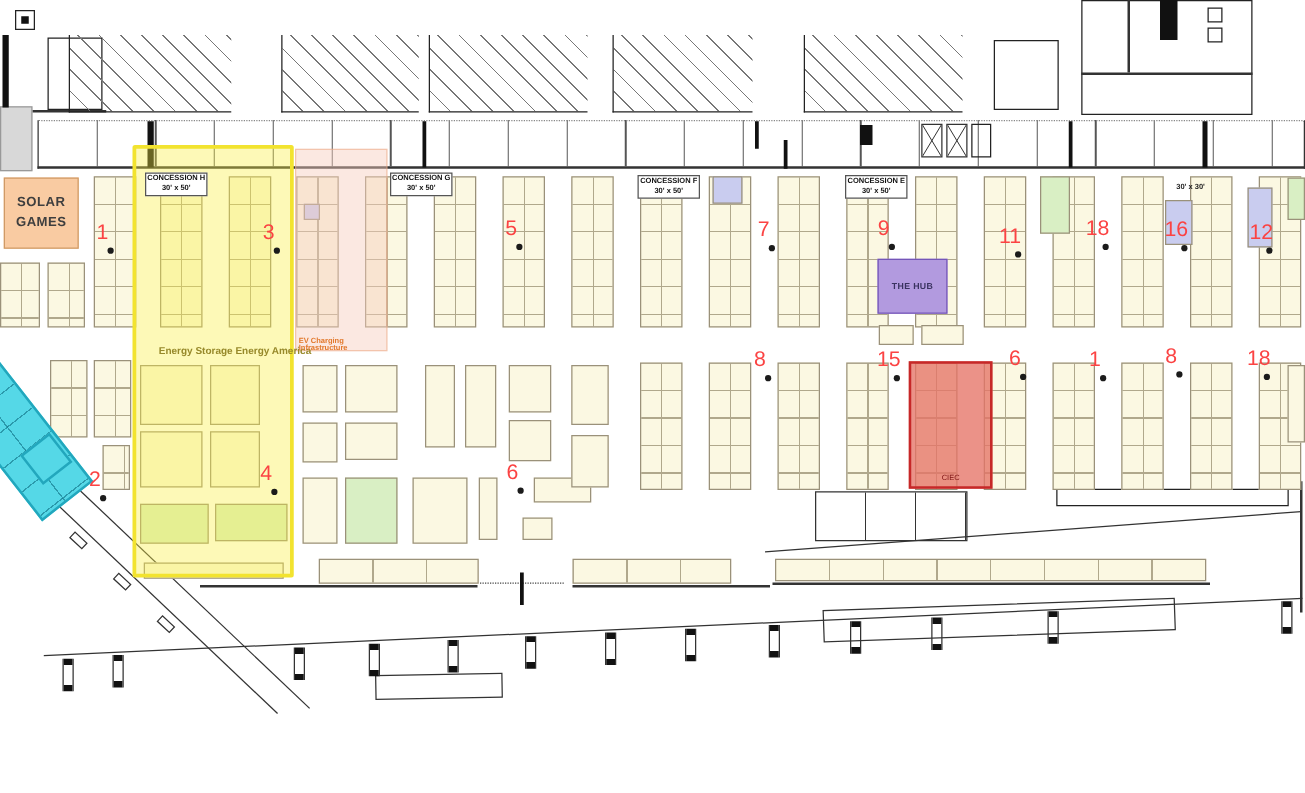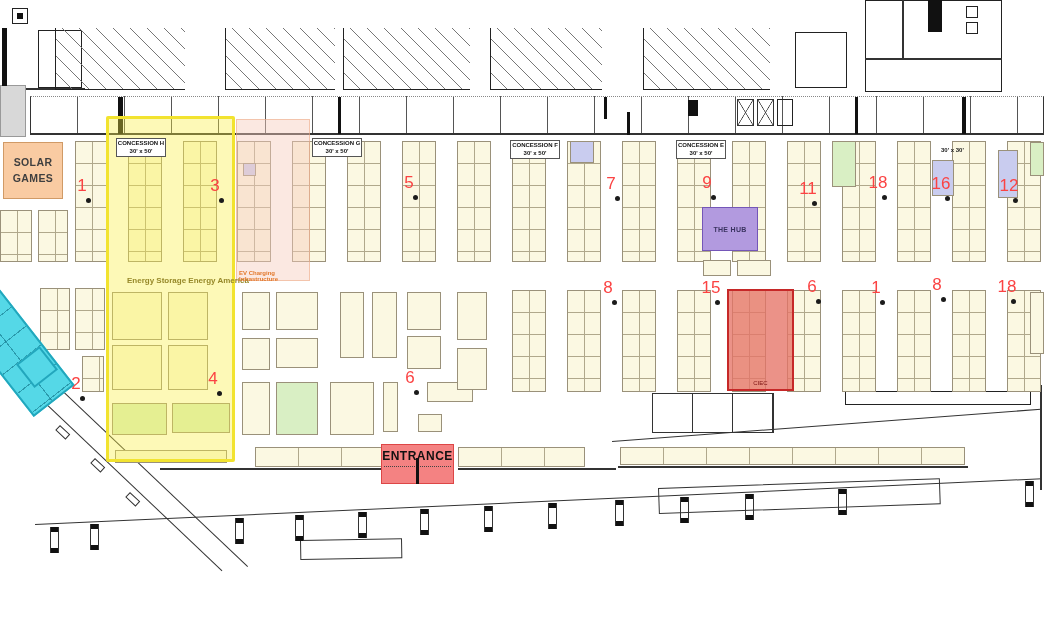--- a/index.html
+++ b/index.html
@@ -223,23 +223,20 @@
   <div class="layer" id="layer-overlays">
     <div class="zone-yellow"></div>
     <div class="zone-pink"></div>
     <div class="zone-cyan"></div>
     <div class="zone-cyan-sq"></div>
     <div class="hub-box">
       <span>THE HUB</span>
     </div>
     <div class="ciec-box"></div>
     <div class="ciec-label">CIEC</div>
-    <div class="entrance-box">
-      <span>ENTRANCE</span>
-    </div>
     <div class="entrance-dots"></div>
     <div class="entrance-door"></div>
     <div class="solar-box">
       <span>SOLAR GAMES</span>
     </div>
     <div class="esna-label">Energy Storage Energy America</div>
     <div class="ev-label">EV Charging Infrastructure</div>
     <div class="size-note">30' x 30'</div>
   </div>
 

